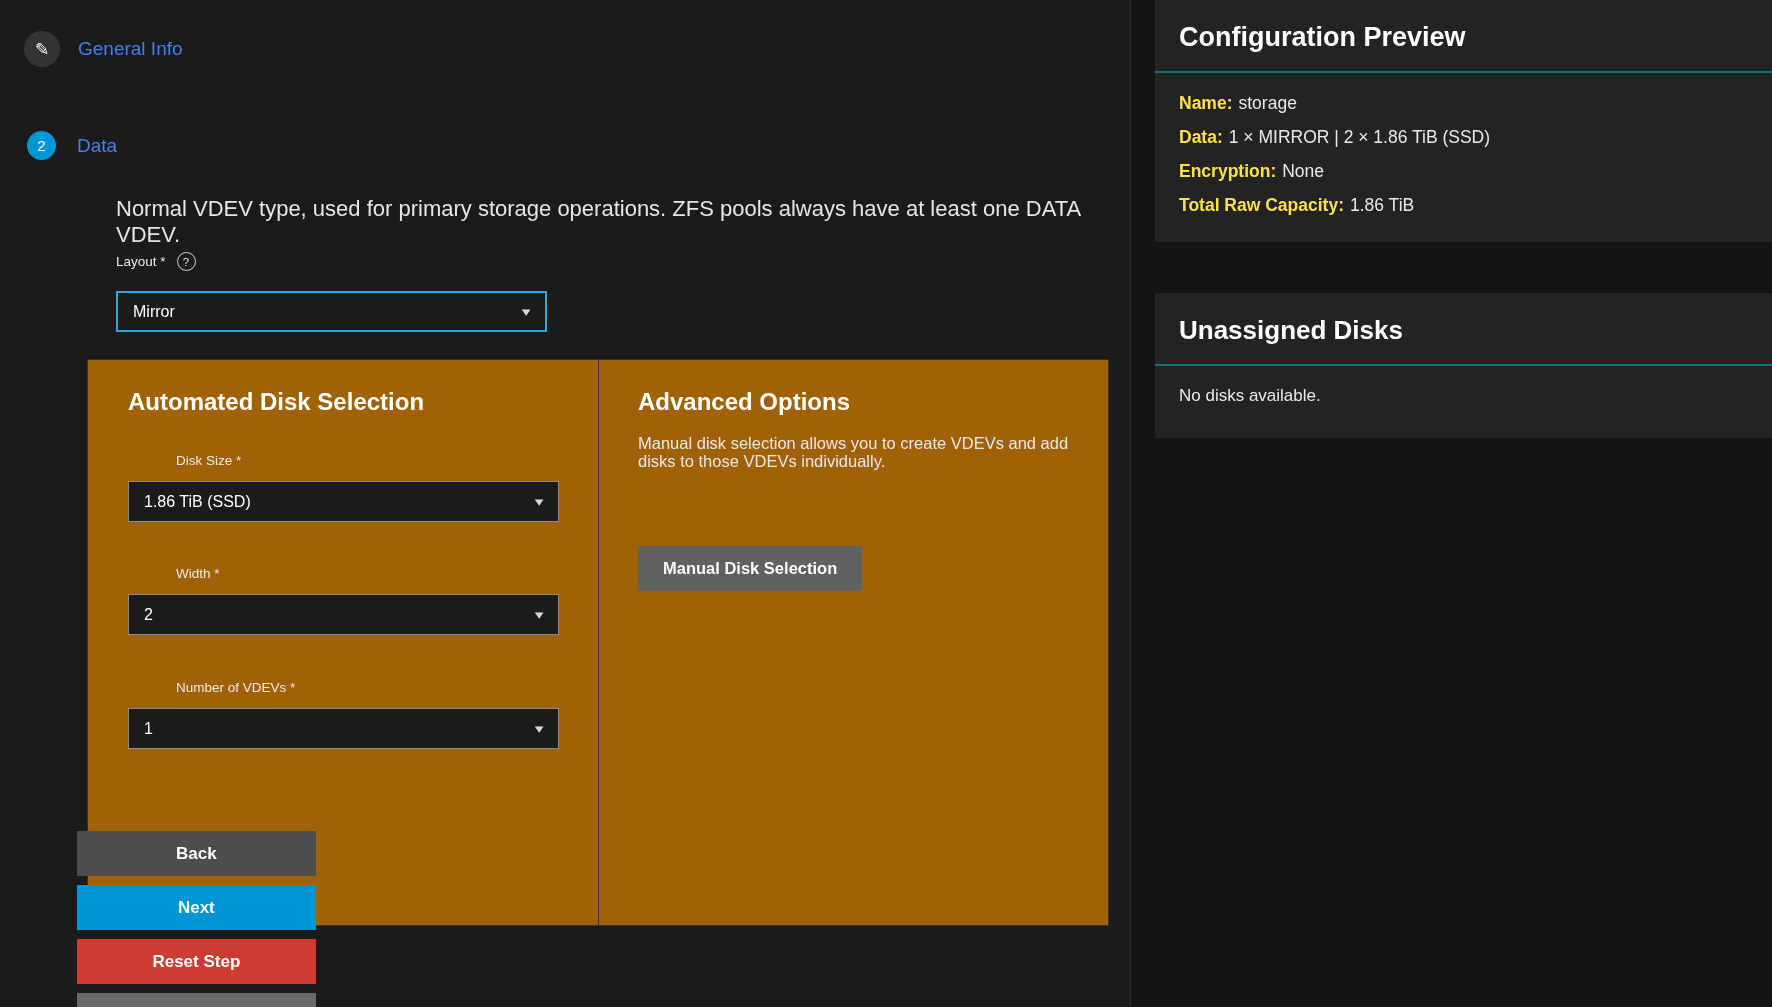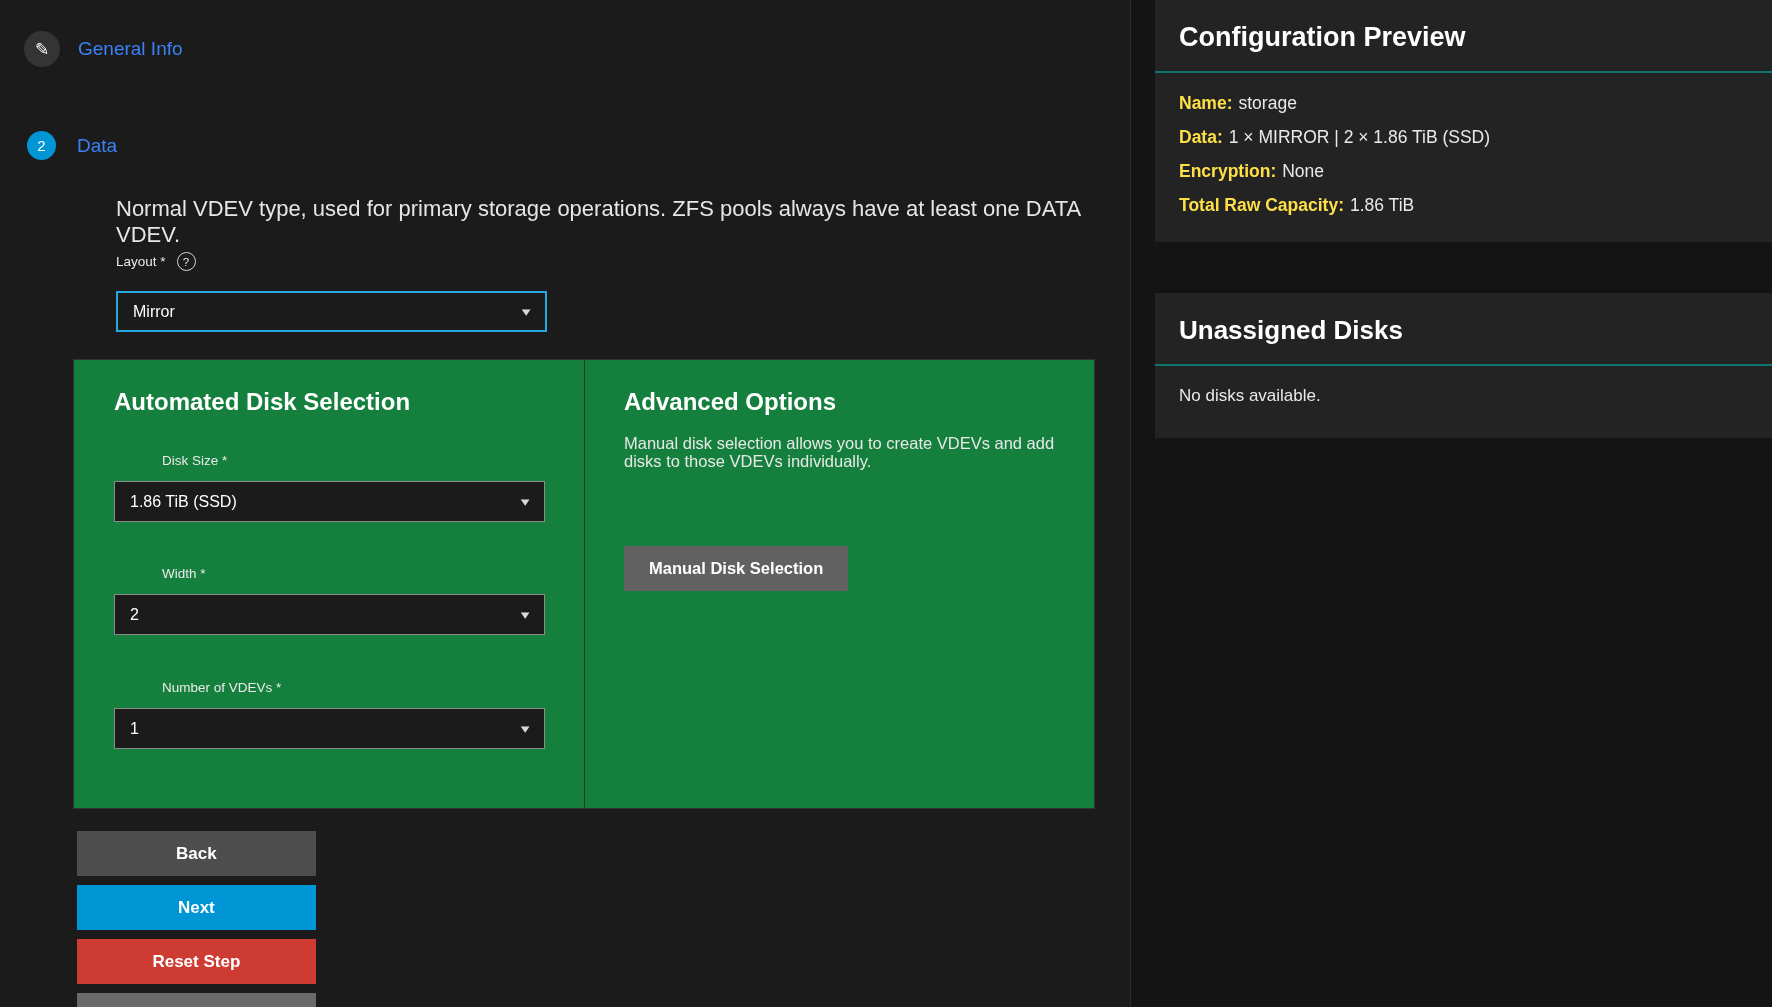--- a/index.html
+++ b/index.html
@@ -96,24 +96,24 @@
   }
   .select-layout {
     left: 116px; top: 279px;
     border: 2px solid var(--focus-blue, #28A8E0);
     margin-top: 12px;
   }
 
   
   .panel {
     position: absolute;
-    left: 73px; top: 359px;
-    width: 1022px; height: 450px;
+    left: 87px; top: 359px;
+    width: 1022px; height: 567px;
     border: 1px solid #333333;
-    background: #15803d;
+    background: #a16207;
     box-sizing: border-box;
   }
   .panel .col-divider {
     position: absolute;
     left: 510px; top: 0; bottom: 0;
     width: 1px;
     background: #333333;
   }
   .panel-heading {
     position: absolute;

